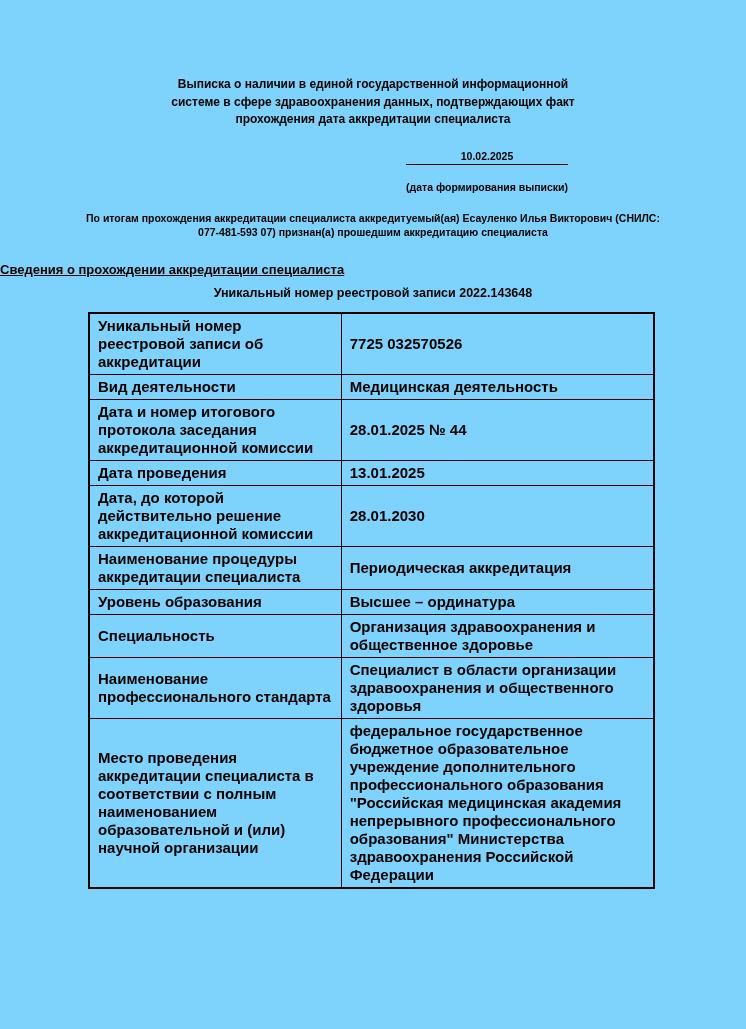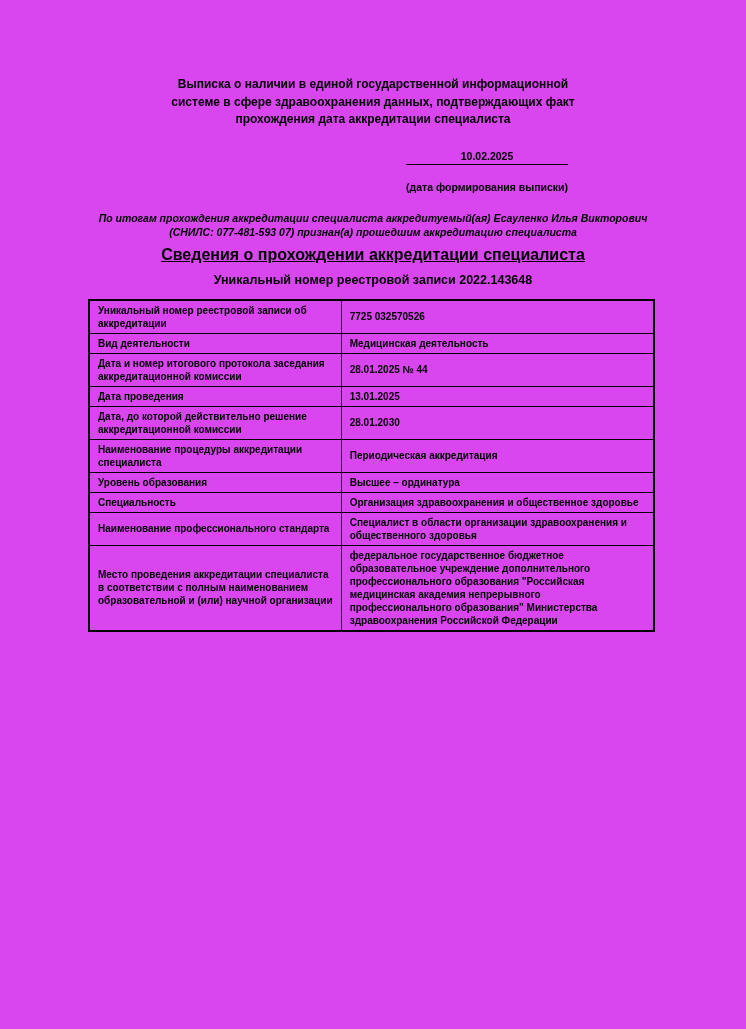--- a/index.html
+++ b/index.html
@@ -8,21 +8,21 @@
     width: 746px;
     height: 1029px;
     font-family: "Liberation Sans", "DejaVu Sans", sans-serif;
     font-weight: 700;
     color: #000000;
     overflow: hidden;
   }
   .page {
     width: 746px;
     height: 1029px;
-    background: #d946ef;
+    background: #7dd3fc;
     padding-top: 76px;
     position: relative;
   }
   .doc-title {
     width: 432px;
     margin: 0 auto;
     text-align: center;
     font-size: 12px;
     line-height: 17.5px;
     font-weight: 700;
@@ -48,40 +48,38 @@
     display: block;
     padding-top: 16px;
     white-space: nowrap;
   }
   .intro {
     width: 586px;
     margin: 17px auto 0 auto;
     text-align: center;
     font-size: 10.5px;
     line-height: 14px;
-    font-style: italic;
   }
   .section-header {
-    margin-top: 7px;
-    text-align: center;
-    font-size: 16px;
+    margin-top: 23px;
+    font-size: 13px;
     text-decoration: underline;
   }
   .registry-heading {
     margin-top: 9px;
     text-align: center;
     font-size: 12.5px;
   }
   table.acc-table {
     border-collapse: collapse;
     margin: 12px 0 0 88px;
     width: 567px;
     table-layout: fixed;
-    font-size: 10px;
-    line-height: 13px;
+    font-size: 15px;
+    line-height: 18px;
   }
   table.acc-table td {
     border: 1px solid #000;
     vertical-align: middle;
     padding: 3px 8px;
     font-weight: 700;
   }
   table.acc-table { border: 2px solid #000; }
   td.col-label { width: 229px; }
   td.col-value { width: 284px; }

